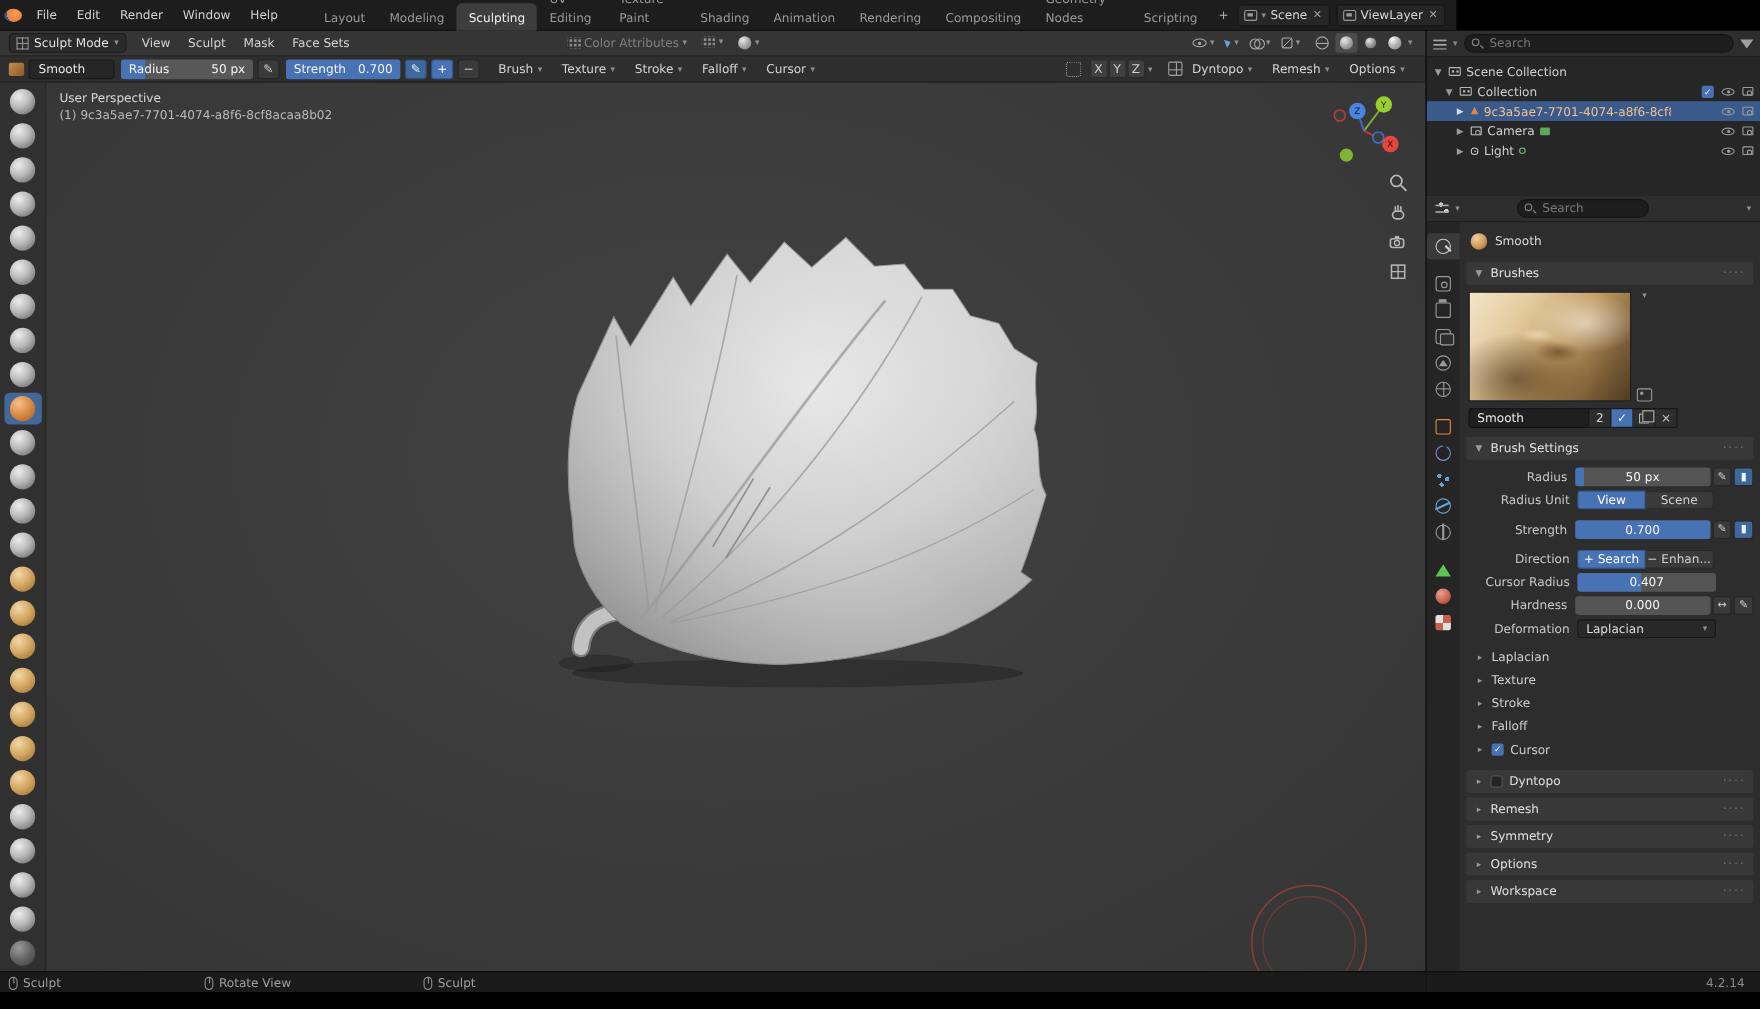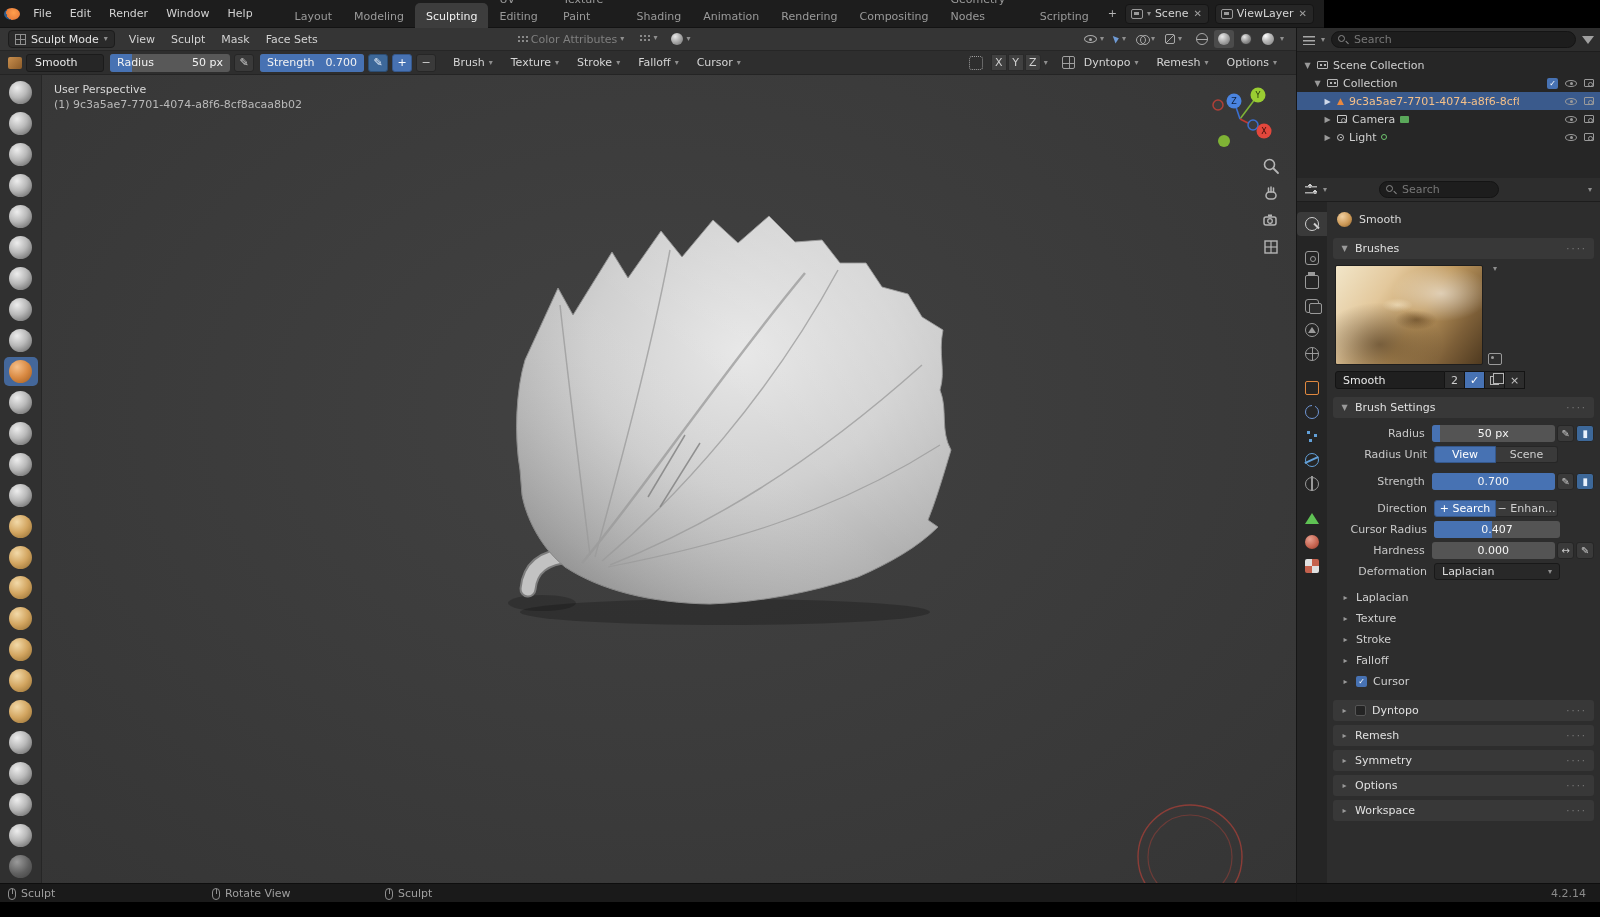--- a/index.html
+++ b/index.html
@@ -844,21 +844,21 @@
       <span class="pdots">····</span>
     </div>
   </div>
 </section>
 
 <footer class="statusbar">
   <div class="sb-item" style="left:8px">
     <span class="mouse"></span>
     <span>Sculpt</span>
   </div>
-  <div class="sb-item" style="left:212px">
+  <div class="sb-item" style="left:186px">
     <span class="mouse"></span>
     <span>Rotate View</span>
   </div>
   <div class="sb-item" style="left:385px">
     <span class="mouse"></span>
     <span>Sculpt</span>
   </div>
   <div class="sb-item" style="right:14px;color:#8a8a8a">
     <span>4.2.14</span>
   </div>

